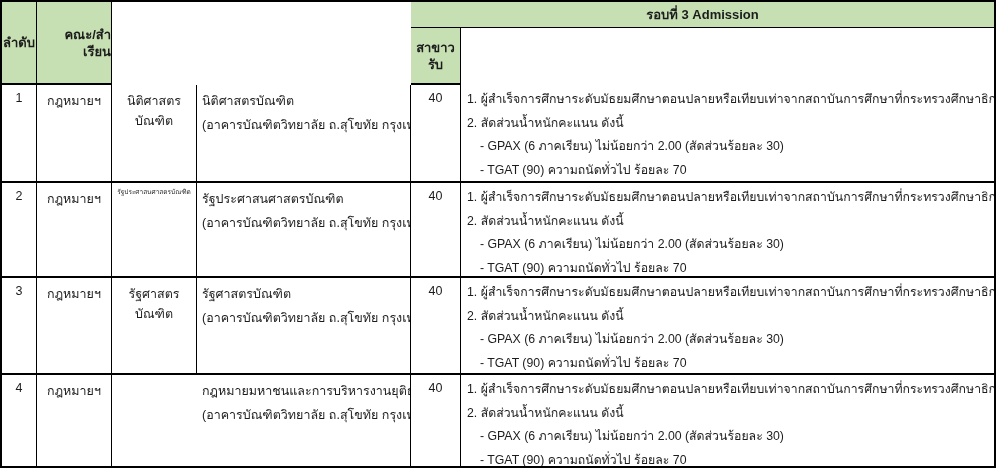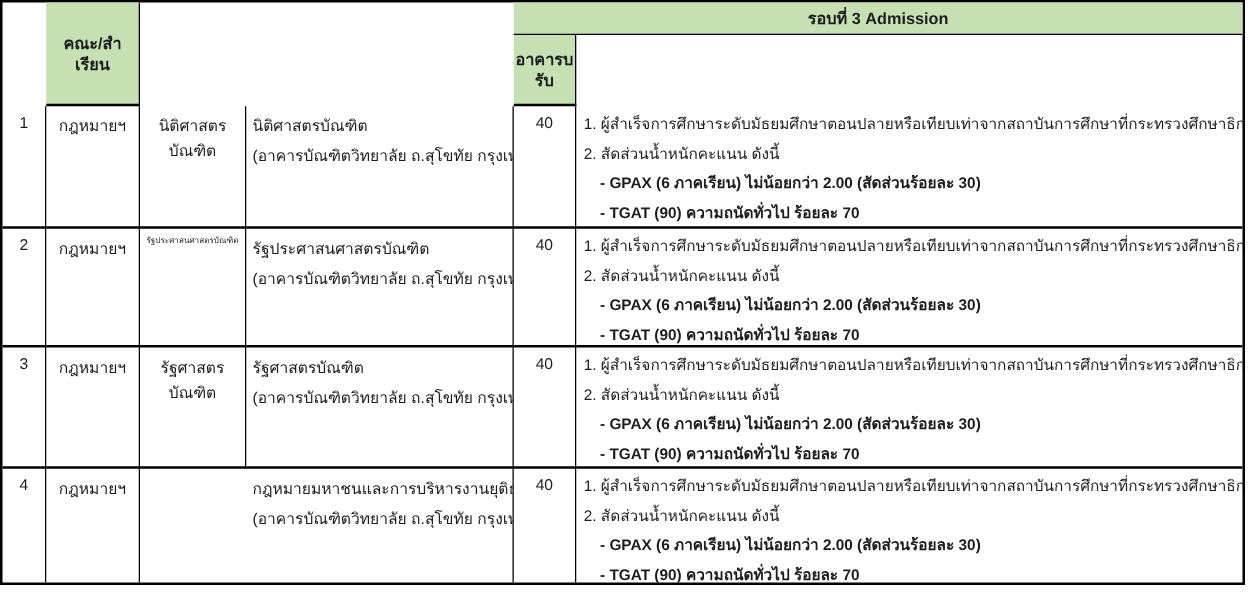--- a/index.html
+++ b/index.html
@@ -24,47 +24,50 @@
   }
   .nr { border-right: none; }
   .bb1 { border-bottom: 1px solid #000; }
   .bb2 { border-bottom: 2px solid #000; }
   .hd {
     background: #c6e0b4;
     font-weight: bold;
     font-size: 13px;
     display: flex; flex-direction: column;
     align-items: center; justify-content: center;
-    text-align: center;
+    text-align: right;
     line-height: 17px;
   }
   .bc { font-size: 12.5px; padding-top: 6px; }
   .ctr { text-align: center; }
   .major-cell { padding: 4px 4px 0 5px; }
   .major-cell div { line-height: 24px; white-space: nowrap; }
   .criteria-cell { padding: 3px 2px 0 6px; }
   .criteria-cell div { line-height: 23.5px; white-space: nowrap; font-size: 12.3px; }
-  .criteria-cell .ind { padding-left: 13px; font-weight: bold; }
+  .criteria-cell .ind { padding-left: 13px; }
   .sm { font-size: 6.5px; padding-top: 4px; }
 </style>
 </head>
 <body>
 
 <div class="admission-table">
 
+  <div class="cell hd bb2" style="grid-area:1/1/3/2">
+      <span>ลำดับ</span>
+    </div>
   <div class="cell hd bb2" style="grid-area:1/2/3/3">
       <span>คณะ/สำเรียน</span>
     </div>
 
   <div class="cell hd bb1 nr" style="grid-area:1/5/2/7">
       <span>รอบที่ 3 Admission</span>
     </div>
 
   <div class="cell hd bb2" style="grid-area:2/5/3/6">
-    <span>อาคารบ</span>
+    <span>สาขาว</span>
     <span>รับ</span>
   </div>
 
   <div class="cell bc ctr bb2" style="grid-area:3/1/4/2"><span>1</span></div>
   <div class="cell bc ctr bb2" style="grid-area:3/2/4/3"><span>กฎหมายฯ</span></div>
   <div class="cell bc ctr bb2" style="grid-area:3/3/4/4"><span>นิติศาสตรบัณฑิต</span></div>
   <div class="cell bc major-cell bb2" style="grid-area:3/4/4/5">
     <div>นิติศาสตรบัณฑิต</div>
     <div>(อาคารบัณฑิตวิทยาลัย ถ.สุโขทัย กรุงเทพฯ)</div>
   </div>

